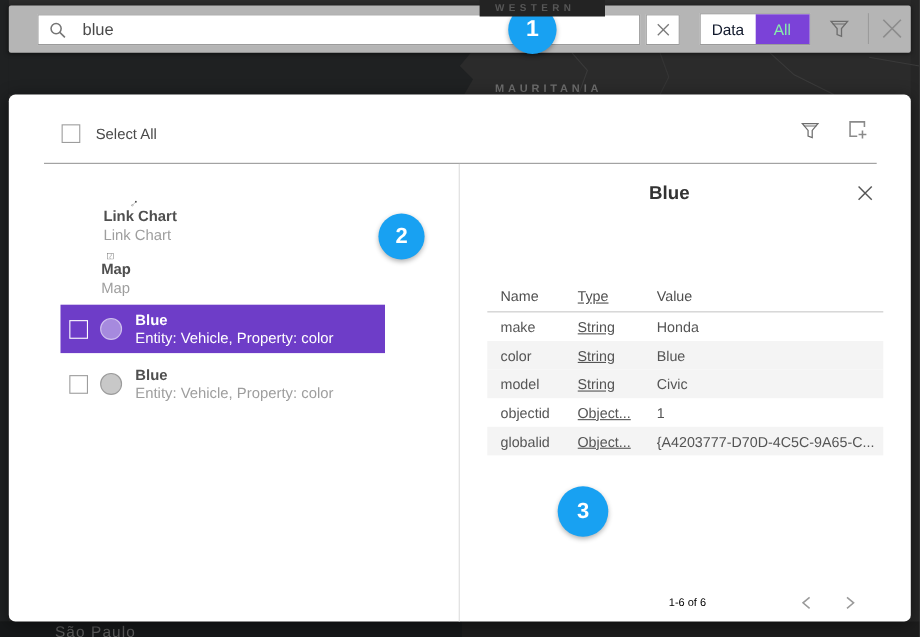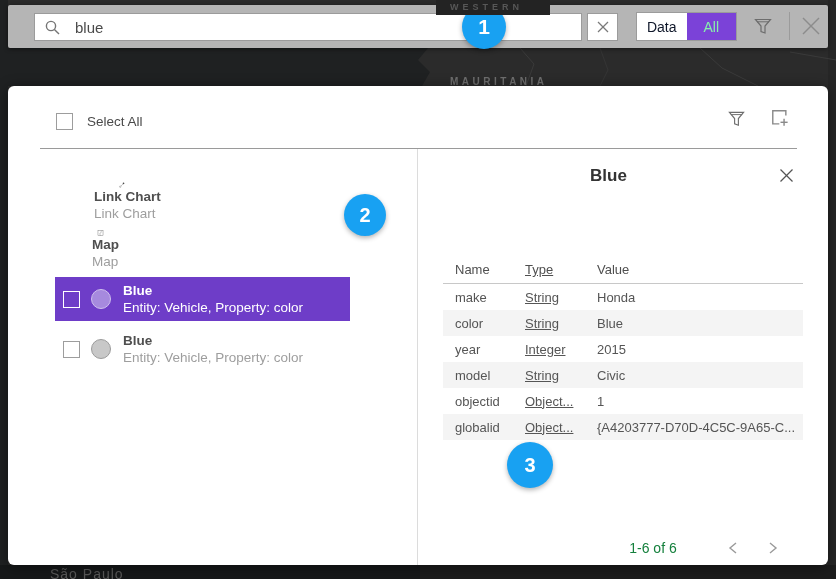--- a/index.html
+++ b/index.html
@@ -68,21 +68,21 @@
   #detail-title{position:absolute;left:409px;top:80px;width:383px;text-align:center;font-size:17px;font-weight:bold;color:#333;}
   #detail-close{position:absolute;left:771px;top:82px;cursor:pointer;}
   #dtable{position:absolute;left:435px;top:126px;width:360px;font-size:13px;color:#555;margin-top:44px;}
   .trow{display:flex;height:26px;align-items:center;}
   .trow.head{height:28px;border-bottom:1px solid #c8c8c8;color:#4f4f4f;}
   .trow.alt{background:#f4f4f4;}
   .c1{width:82px;padding-left:12px;overflow:hidden;white-space:nowrap;}
   .c2{width:72px;overflow:hidden;white-space:nowrap;text-decoration:underline;}
   .c3{flex:1;overflow:hidden;white-space:nowrap;}
   #pagination{position:absolute;left:600px;top:452px;height:20px;display:flex;align-items:center;}
-  #page-range{width:90px;text-align:center;font-size:14px;color:#15803d;}
+  #page-range{width:90px;text-align:left;font-size:10px;color:#000000;}
   .pg-btn{margin-left:30px;cursor:pointer;display:flex;align-items:center;}
 </style>
 </head>
 <body>
 
 <div id="canvas">
 
   <svg id="map-bg" width="836" height="579" viewBox="0 0 836 579">
     <rect x="0" y="0" width="836" height="579" fill="#2b2b2b"></rect>
     <path d="M0,48 L428,48 L418,60 L430,72 L422,86 L0,86 Z" fill="#1f2122"></path>
@@ -217,25 +217,20 @@
       <div class="trow">
         <span class="c1">make</span>
         <span class="c2">String</span>
         <span class="c3">Honda</span>
       </div>
       <div class="trow alt">
         <span class="c1">color</span>
         <span class="c2">String</span>
         <span class="c3">Blue</span>
       </div>
-      <div class="trow">
-        <span class="c1">year</span>
-        <span class="c2">Integer</span>
-        <span class="c3">2015</span>
-      </div>
       <div class="trow alt">
         <span class="c1">model</span>
         <span class="c2">String</span>
         <span class="c3">Civic</span>
       </div>
       <div class="trow">
         <span class="c1">objectid</span>
         <span class="c2">Object...</span>
         <span class="c3">1</span>
       </div>

